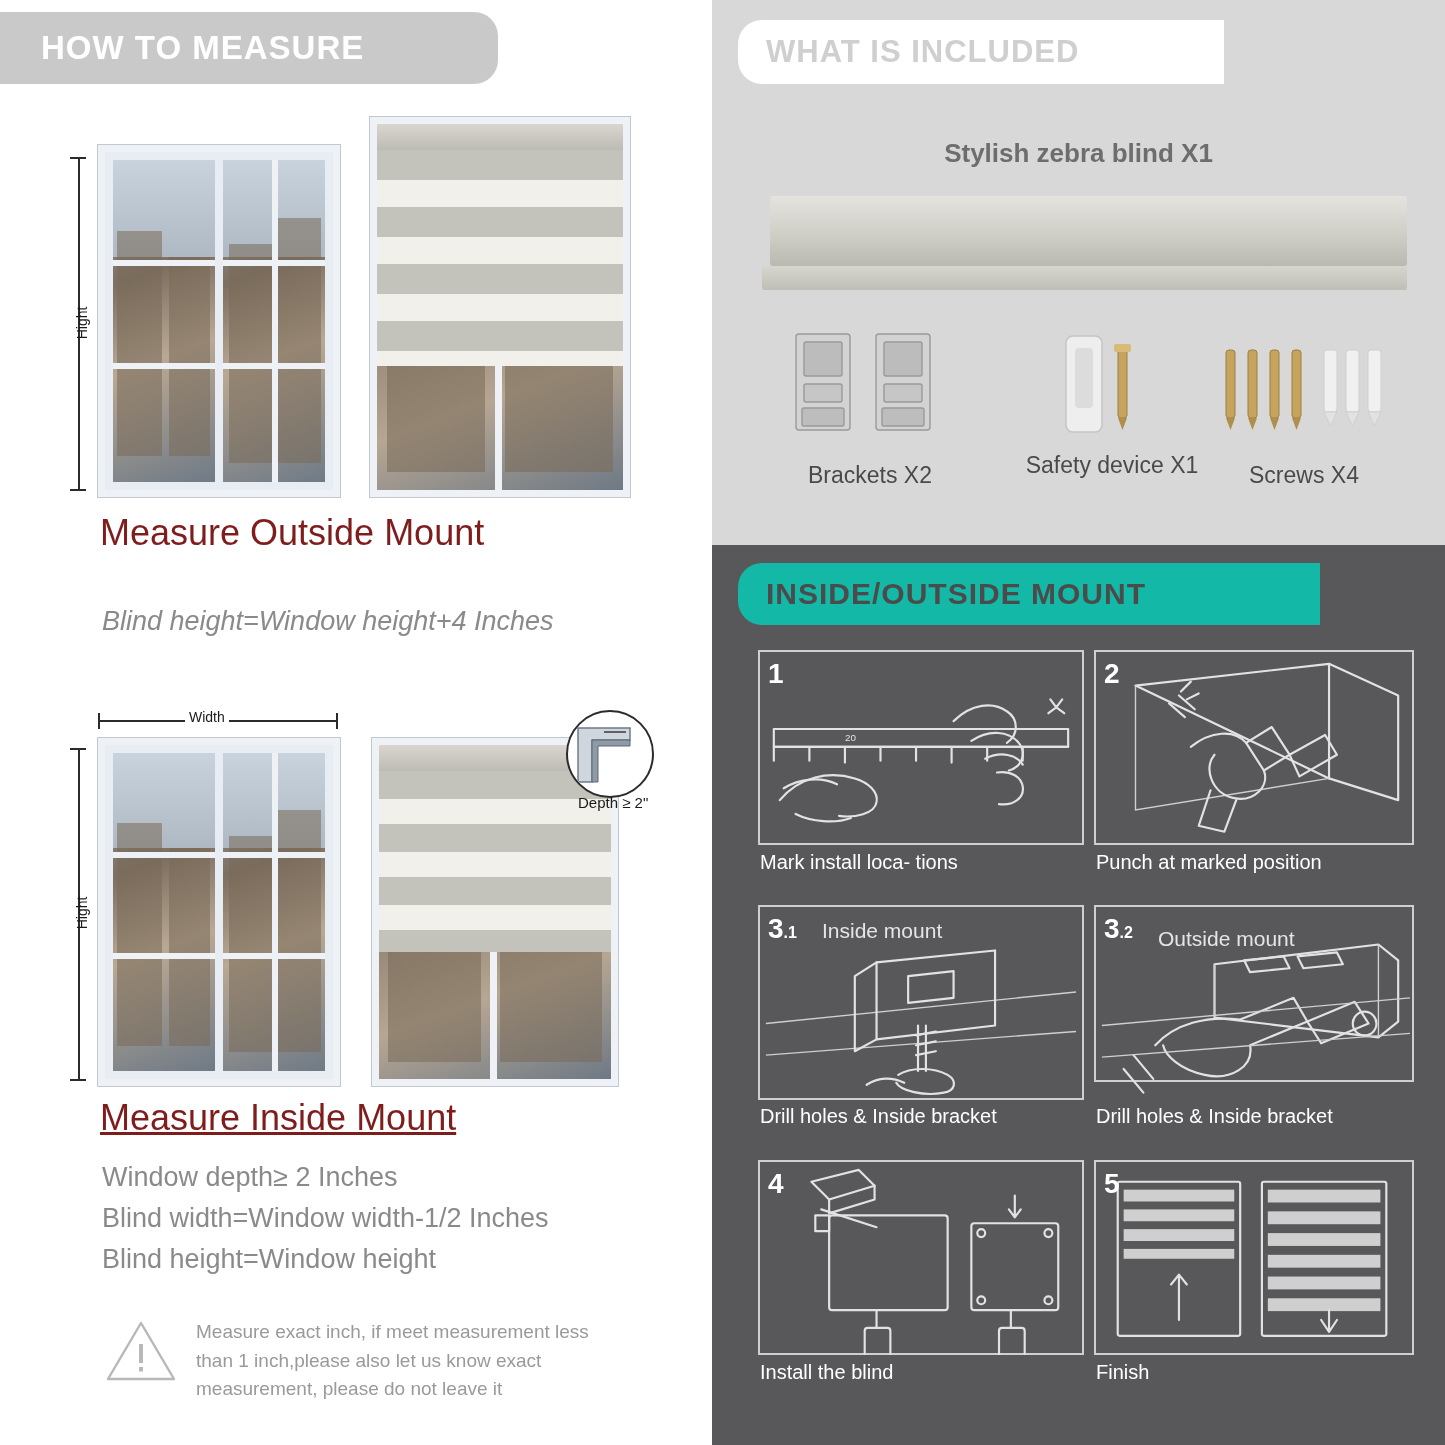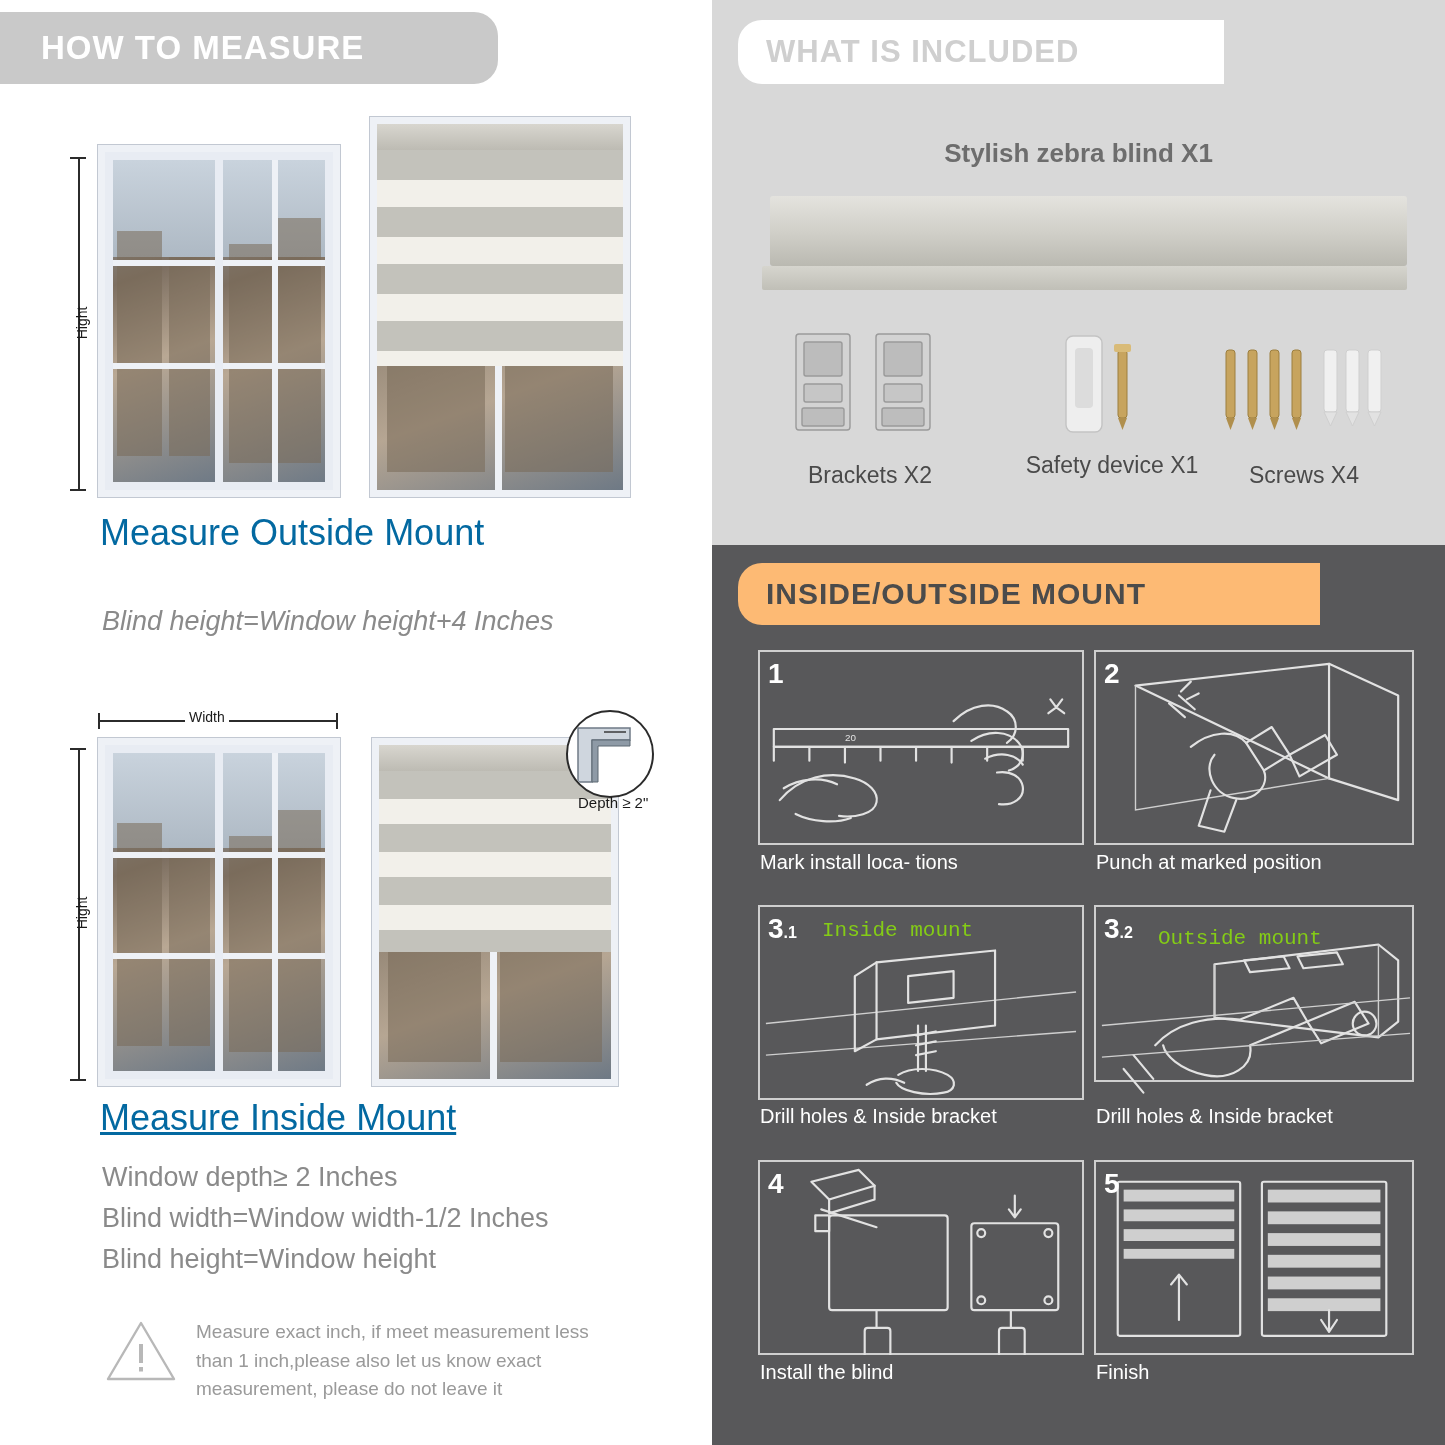--- a/index.html
+++ b/index.html
@@ -57,21 +57,21 @@
     box-shadow:0 0 0 1px #c2c8d2;
     overflow:hidden;
   }
   .shade{position:absolute;left:0;right:0;top:0;overflow:hidden;}
   .stripe-dark{background:#c3c2bb;}
   .stripe-light{background:#f2f0ea;}
   .headrail{position:absolute;left:-2px;right:-2px;top:0;height:26px;background:linear-gradient(#d8d6cf,#bdbbb3);}
   .slider-v{position:absolute;top:0;bottom:0;width:7px;background:#eef1f6;}
   .slider-h{position:absolute;left:0;right:0;height:7px;background:#eef1f6;}
 
-  .heading{position:absolute;font-size:36px;color:#0369a1;font-weight:normal;}
+  .heading{position:absolute;font-size:36px;color:#7f1d1d;font-weight:normal;}
   .subline{position:absolute;font-size:27px;color:#8a8a8a;}
 
   .depth-circle{
     position:absolute;width:84px;height:84px;border-radius:50%;
     border:2px solid #2b2b2b;background:#fff;overflow:hidden;
   }
   .depth-label{position:absolute;font-size:15px;color:#1a1a1a;}
 
   .note-wrap{position:absolute;display:flex;gap:18px;align-items:flex-start;}
   .warn-tri{width:74px;height:66px;position:relative;flex:none;}
@@ -88,31 +88,31 @@
     position:absolute;
     background:linear-gradient(#e4e3de,#cfcec7 55%,#bab9b1);
     border-radius:3px;
   }
   .rail-lip{position:absolute;background:linear-gradient(#d6d5ce,#c0bfb7);border-radius:2px;}
   .part-label{position:absolute;font-size:23px;color:#4a4a4a;text-align:center;}
 
   
   .right-bot{position:absolute;left:712px;top:545px;width:733px;height:900px;background:#58585a;}
   .banner.mount{
-    background:#fdba74;color:#4b4b4b;border-radius:24px 0 0 24px;
+    background:#14b8a6;color:#4b4b4b;border-radius:24px 0 0 24px;
     left:26px;top:18px;width:582px;height:62px;font-size:30px;padding-left:28px;box-sizing:border-box;font-weight:bold;
   }
   .step{
     position:absolute;border:2px solid #cfcfcf;box-sizing:border-box;
   }
   .step-num{
     position:absolute;left:8px;top:6px;font-size:28px;color:#ffffff;font-weight:bold;
   }
   .step-num small{font-size:16px;}
-  .step-inline{position:absolute;font-size:21px;color:#84cc16;font-family:Liberation Mono, monospace;}
+  .step-inline{position:absolute;font-size:21px;color:#e5e5e5;}
   .step-cap{position:absolute;font-size:20px;color:#ffffff;}
   .sketch{position:absolute;inset:0;}
   .sk{stroke:#e2e2e2;fill:none;stroke-width:2.2;stroke-linecap:round;stroke-linejoin:round;}
   .sk-thin{stroke:#cfcfcf;fill:none;stroke-width:1.4;}
 </style>
 </head>
 <body>
 
 <div class="page">
 

